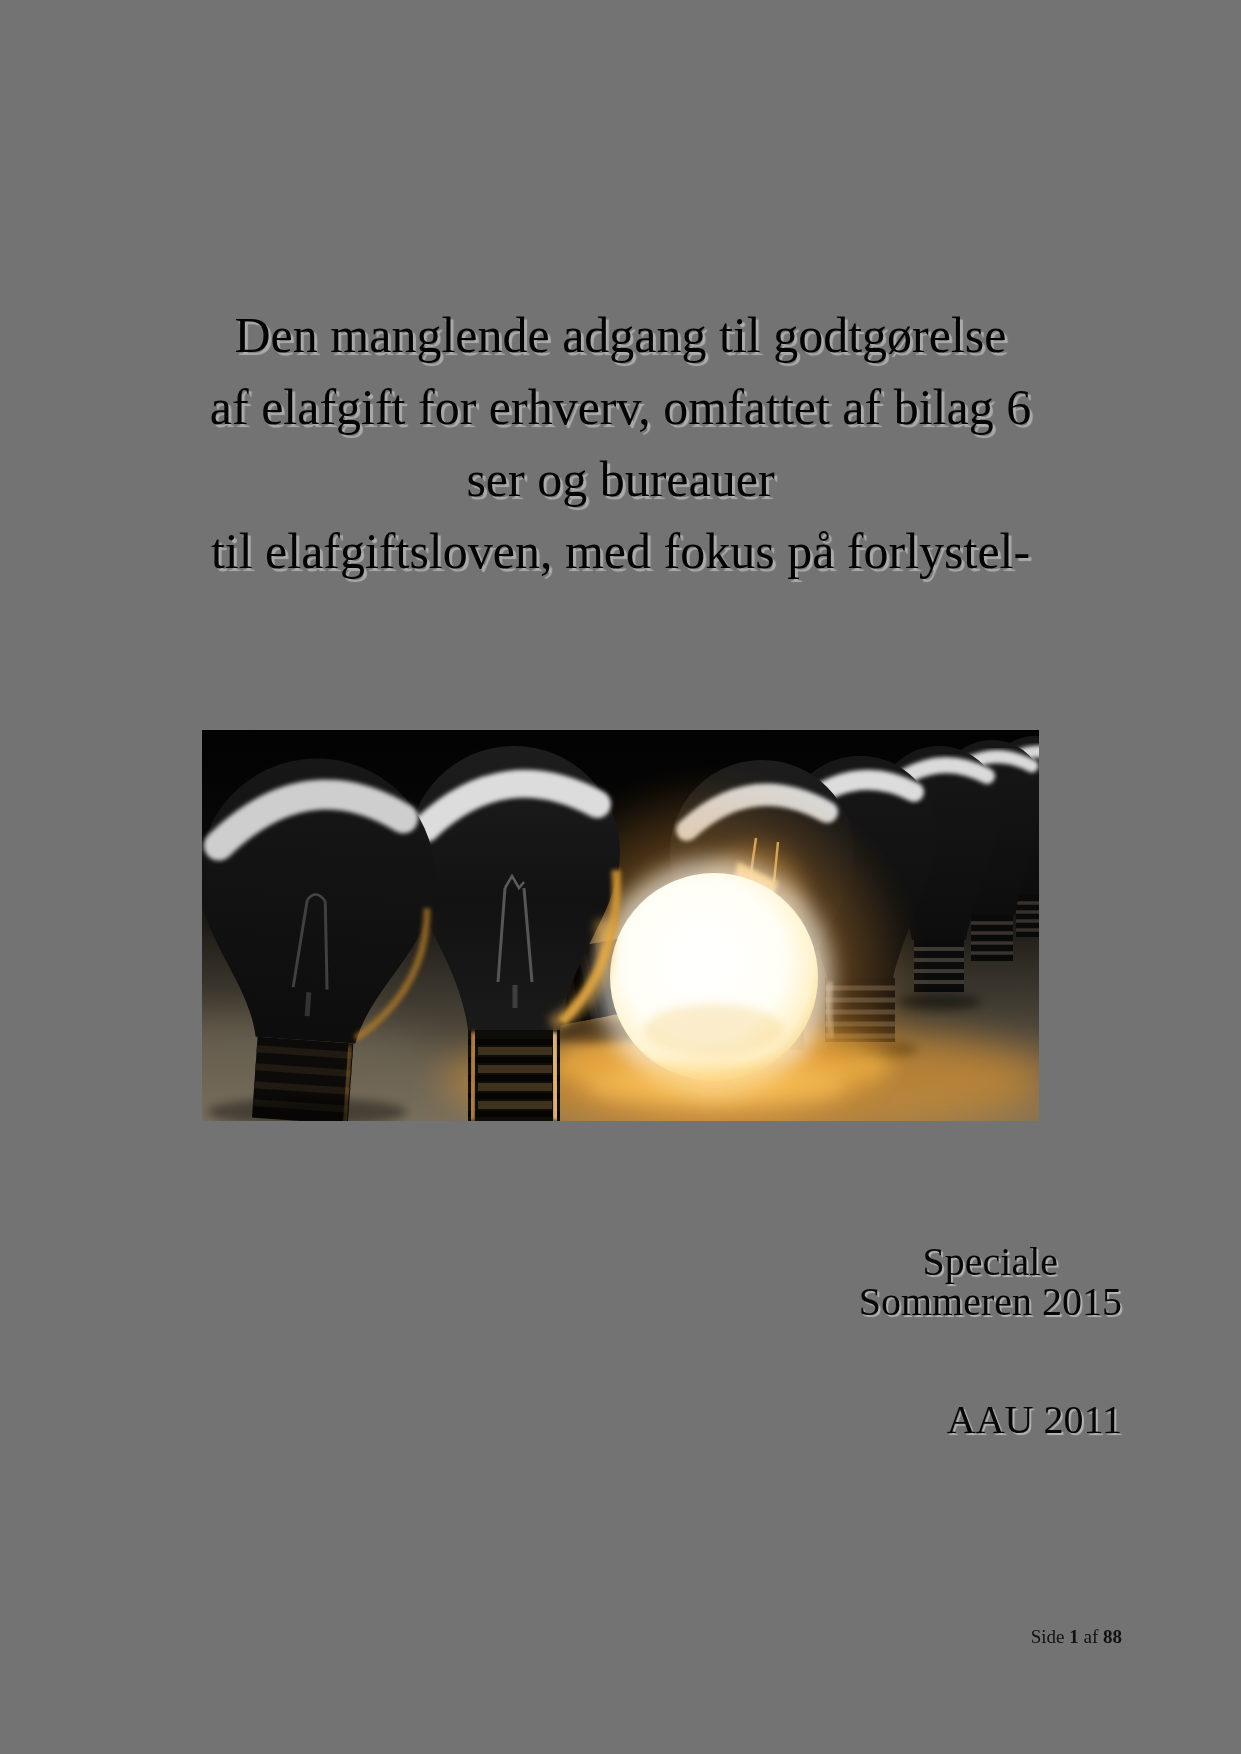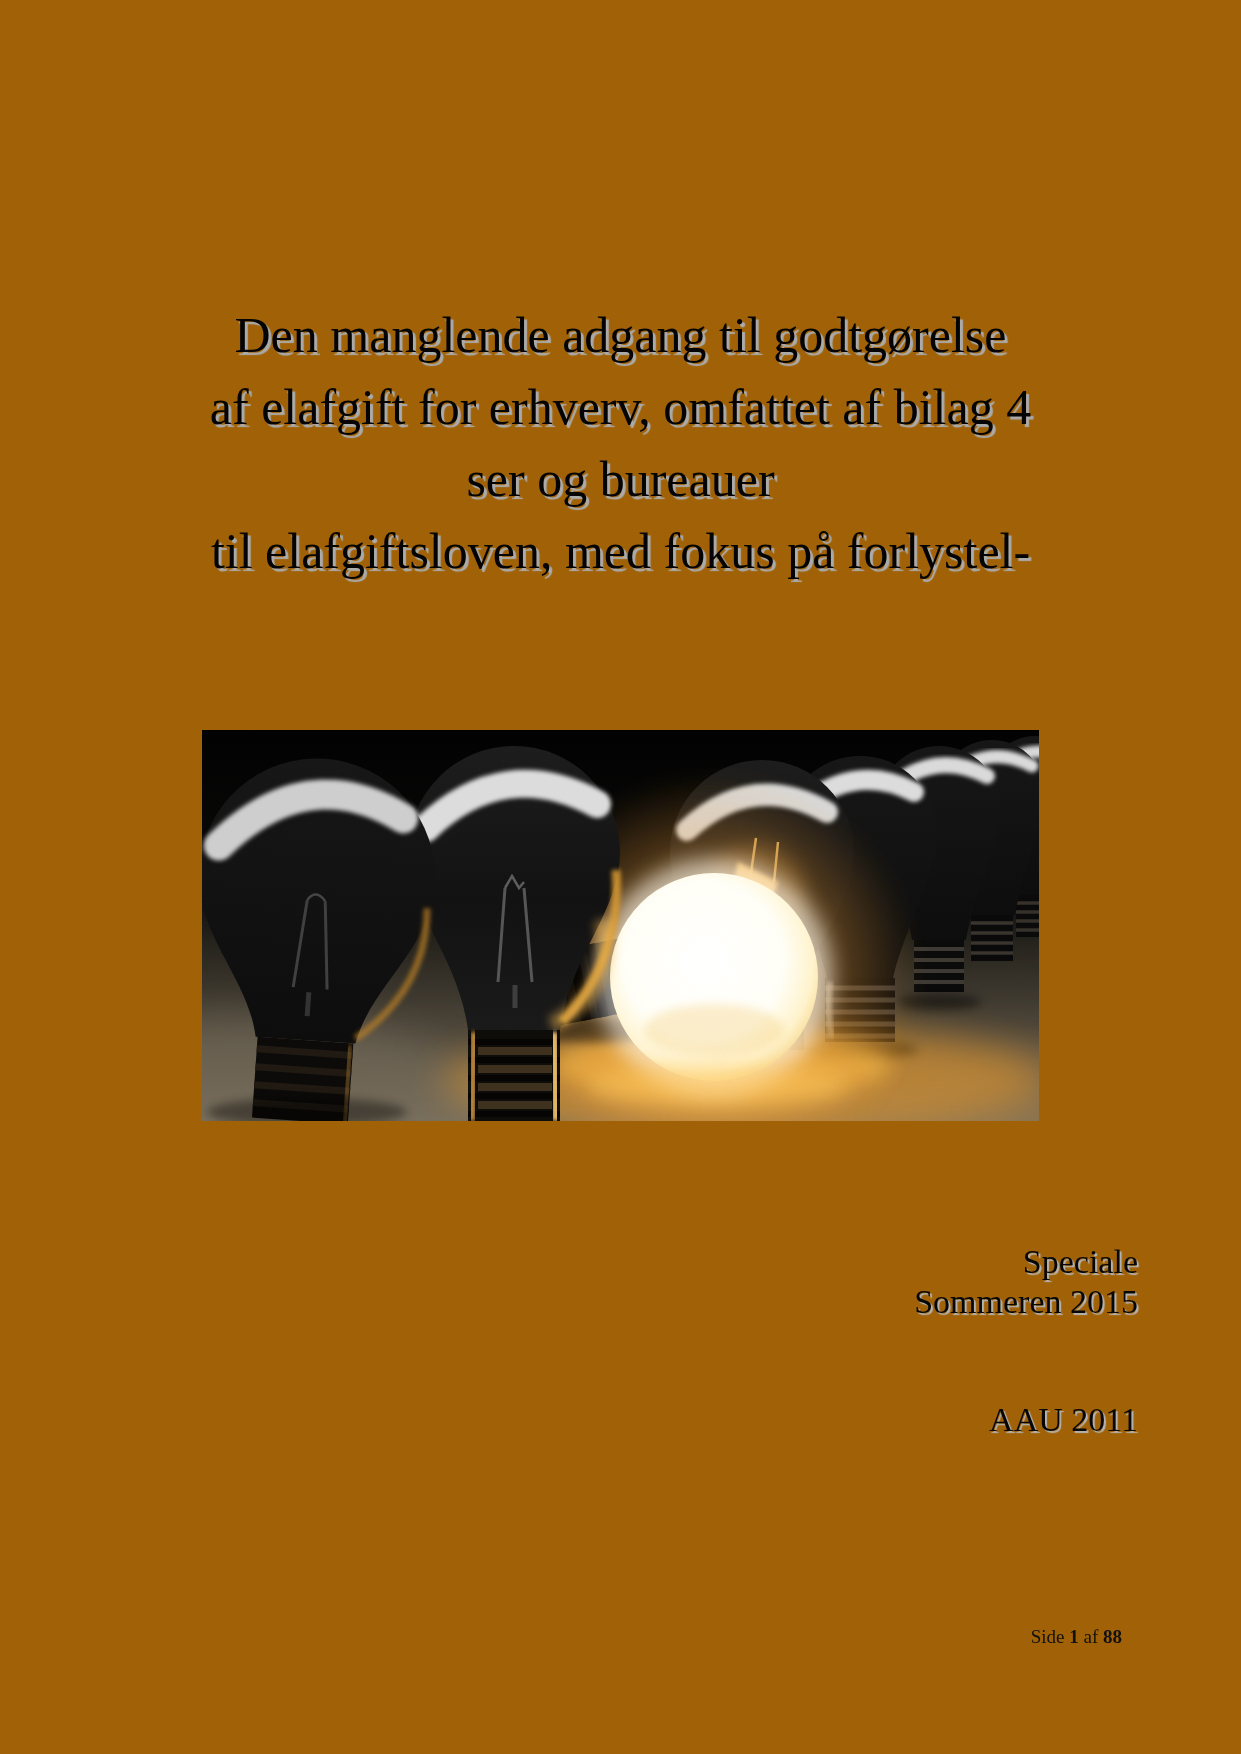--- a/index.html
+++ b/index.html
@@ -1,19 +1,19 @@
 <!DOCTYPE html>
 <html><head>
 <meta charset="utf-8">
 <style>
   html,body { margin:0; padding:0; }
   .page {
     position:relative;
     width:1241px; height:1754px;
-    background:#a16207;
+    background:#737373;
     font-family:"Liberation Serif", serif;
     overflow:hidden;
   }
   .title {
     position:absolute;
     top:299px; left:55px; right:55px;
     text-align:center;
     font-size:50px;
     line-height:72px;
     color:#040404;
@@ -21,23 +21,23 @@
     white-space:nowrap;
   }
   .bulb-image {
     position:absolute;
     left:202px; top:730px;
     width:837px; height:391px;
     line-height:0;
   }
   .meta {
     position:absolute;
-    right:103px;
-    text-align:right;
-    font-size:34px;
+    right:119px;
+    text-align:center;
+    font-size:40px;
     line-height:40px;
     color:#070707;
     text-shadow:2px 2px 1px #b5b5b5;
     white-space:nowrap;
   }
   .meta.block-1 { top:1242px; }
   .meta.block-2 { top:1400px; }
   .footer {
     position:absolute;
     top:1623px; right:119px;
@@ -48,21 +48,21 @@
   }
   .footer b { font-weight:bold; }
 </style>
 </head>
 <body>
 
 <div class="page">
 
   <div class="title">
     <div>Den manglende adgang til godtgørelse</div>
-    <div>af elafgift for erhverv, omfattet af bilag 4</div>
+    <div>af elafgift for erhverv, omfattet af bilag 6</div>
     <div>ser og bureauer</div>
     <div>til elafgiftsloven, med fokus på forlystel-</div>
   </div>
 
   <div class="bulb-image">
     <svg width="837" height="391" viewBox="0 0 837 391" xmlns="http://www.w3.org/2000/svg">
       <defs>
         <linearGradient id="bgG" x1="0" y1="0" x2="0" y2="1">
           <stop offset="0" stop-color="#020202"></stop>
           <stop offset="0.40" stop-color="#0a0a09"></stop>

